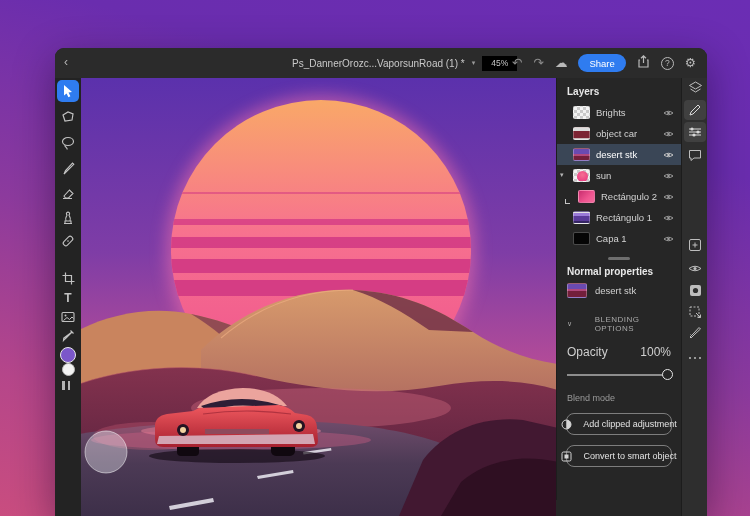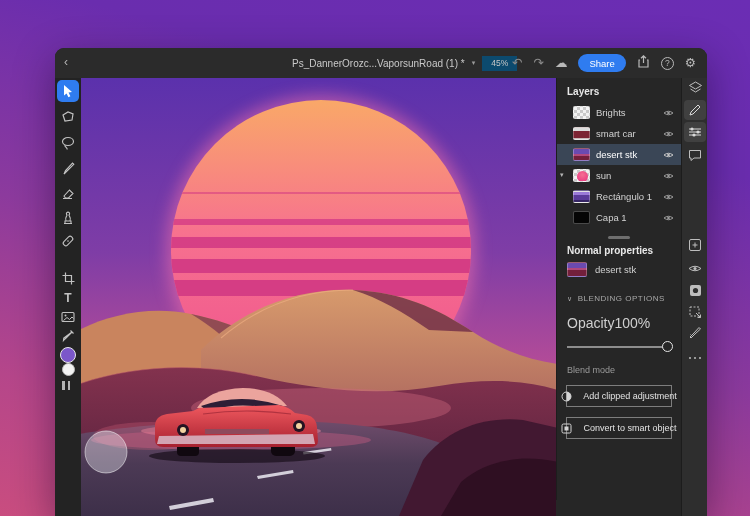--- a/index.html
+++ b/index.html
@@ -8,21 +8,21 @@
           background:linear-gradient(195deg,#6b2db4 0%,#6a2dae 25%,#8c3a9d 55%,#b5468a 80%,#c94d7f 100%); }
   .window { position:absolute; left:55px; top:48px; width:652px; height:468px;
             background:#262626; border-radius:9px 9px 0 0; overflow:hidden;
             box-shadow:0 12px 40px rgba(20,5,40,.45); }
   
   .topbar { position:absolute; left:0; top:0; right:0; height:30px; background:#2b2b2b; z-index:5; }
   .back-btn { position:absolute; left:9px; top:7px; color:#b5b5b5; font-size:12px; line-height:14px; cursor:default; }
   .title-group { position:absolute; left:237px; top:0; height:30px; display:flex; align-items:center; gap:7px; }
   .doc-title { font-size:10px; color:#c9c9c9; white-space:nowrap; }
   .title-caret { font-size:7px; color:#9a9a9a; }
-  .zoom-badge { background:#0c4a6e; color:#c6c6c6; font-size:8.5px; padding:2.5px 9px; border-radius:0; }
+  .zoom-badge { background:#000000; color:#c6c6c6; font-size:8.5px; padding:2.5px 9px; border-radius:0; }
   .topbar-right { position:absolute; right:11px; top:0; height:30px; display:flex; align-items:center; gap:11px; }
   .tb-icon { color:#b9b9b9; font-size:12.5px; line-height:1; }
   .tb-icon.dim { color:#8b8b8b; }
   .share-btn { background:#2f7cf0; color:#fff; font-size:9.5px; padding:3.5px 11px; border-radius:11px; }
   .help-icon { width:13px; height:13px; border:1.2px solid #b9b9b9; border-radius:50%; color:#b9b9b9;
                font-size:8.5px; display:flex; align-items:center; justify-content:center; }
   
   .toolbar { position:absolute; left:0; top:30px; bottom:0; width:26px; background:#232323; z-index:4; }
   .tool { position:absolute; left:2px; width:22px; height:22px; display:flex; align-items:center; justify-content:center; }
   .tool.selected { background:#2f7cf0; border-radius:5px; }
@@ -58,34 +58,34 @@
   .t-vapsun { background:linear-gradient(180deg,#e9e9e9 0 4px,#161616 4px);}
   .t-vapsun i { position:absolute; left:0; right:0; height:1px; background:#cfcfcf; }
   .t-rect1 { background:linear-gradient(180deg,#e2e2e2 0 1px,#9a7ad8 1px 4px,#5a3a9a 4px 9px,#352564 9px 12px,#e2e2e2 12px); }
   .t-capa { background:#050505; }
   .lname { flex:1; font-size:9.5px; white-space:nowrap; overflow:hidden; }
   .layer-row.selected .lname { color:#fff; }
   .eye { flex:none; display:flex; }
   .drag-handle { width:22px; height:3px; background:#6e6e6e; border-radius:2px; margin:8px auto 3px; }
   .prop-layer { display:flex; align-items:center; gap:8px; margin:6px 10px 0; }
   .prop-thumb { width:20px; height:15px; }
-  .sec-head { display:flex; align-items:center; gap:5px; margin:17px 10px 0; font-size:8px;
+  .sec-head { display:flex; align-items:center; gap:22px; margin:17px 10px 0; font-size:8px;
               letter-spacing:.5px; color:#a8a8a8; }
   .sec-caret { font-size:7px; }
-  .opacity-row { display:flex; margin:12px 10px 0; font-size:14px; color:#cfcfcf; }
+  .opacity-row { display:flex; justify-content:space-between; margin:12px 10px 0; font-size:12px; color:#cfcfcf; }
   .slider { position:relative; margin:10px 12px 0 10px; height:12px; }
   .slider .track { position:absolute; left:0; right:0; top:5px; height:1.5px; background:#8d8d8d; }
   .slider .knob { position:absolute; right:-4px; top:0; width:11px; height:11px; border:1.5px solid #e6e6e6;
                   border-radius:50%; background:#262626; }
   .bm-label { margin:12px 10px 0; font-size:9px; color:#9a9a9a; }
   .select-box { display:flex; align-items:center; justify-content:space-between; margin:5px 10px 0;
                 height:22px; background:#3a3a3a; border-radius:4px; padding:0 8px; font-size:9.5px; color:#e3e3e3; }
   .select-caret { font-size:7px; color:#aaa; }
   .pbtn { display:flex; align-items:center; justify-content:center; gap:11px; margin:10px 9px 0; height:22px;
-          border:1px solid #7d7d7d; border-radius:0; font-size:9px; color:#e3e3e3; white-space:nowrap; }
+          border:1px solid #7d7d7d; border-radius:8px; font-size:9px; color:#e3e3e3; white-space:nowrap; }
   .pbtn svg { flex:none; }
   
   .rail { position:absolute; right:0; top:30px; bottom:0; width:26px; background:#2e2e2e;
           border-left:1px solid #1c1c1c; z-index:4; }
   .rail-icon { position:absolute; left:2px; width:22px; height:20px; display:flex; align-items:center; justify-content:center; }
   .rail-icon.active { background:#404040; border-radius:4px; }
   .dots { display:flex; gap:2.5px; }
   .dots i { width:2.5px; height:2.5px; border-radius:50%; background:#bdbdbd; }
 </style>
 </head>
@@ -281,21 +281,21 @@
         <span class="lname">Brights</span>
         <span class="eye">
             <svg width="11" height="8" viewBox="0 0 11 8">
               <path d="M1,4 Q5.5,0.5 10,4 Q5.5,7.5 1,4 Z" stroke="#9a9a9a" fill="none"></path>
               <circle cx="5.5" cy="4" r="1.3" fill="#9a9a9a"></circle>
             </svg>
           </span>
       </div>
       <div class="layer-row">
         <span class="thumb t-cubancar"></span>
-        <span class="lname">smart car</span>
+        <span class="lname">object car</span>
         <span class="eye">
             <svg width="11" height="8" viewBox="0 0 11 8">
               <path d="M1,4 Q5.5,0.5 10,4 Q5.5,7.5 1,4 Z" stroke="#9a9a9a" fill="none"></path>
               <circle cx="5.5" cy="4" r="1.3" fill="#9a9a9a"></circle>
             </svg>
           </span>
       </div>
       <div class="layer-row selected">
         <span class="thumb t-desert"></span>
         <span class="lname">desert stk</span>
@@ -305,20 +305,31 @@
               <circle cx="5.5" cy="4" r="1.3" fill="#c5c5c5"></circle>
             </svg>
           </span>
       </div>
       <div class="layer-row">
         <span class="expander">▾</span>
         <span class="thumb t-sun">
             <i class="sun-dot"></i>
           </span>
         <span class="lname">sun</span>
+        <span class="eye">
+            <svg width="11" height="8" viewBox="0 0 11 8">
+              <path d="M1,4 Q5.5,0.5 10,4 Q5.5,7.5 1,4 Z" stroke="#9a9a9a" fill="none"></path>
+              <circle cx="5.5" cy="4" r="1.3" fill="#9a9a9a"></circle>
+            </svg>
+          </span>
+      </div>
+      <div class="layer-row indent">
+        <span class="clip-mark"></span>
+        <span class="thumb t-rect2"></span>
+        <span class="lname">Rectángulo 2</span>
         <span class="eye">
             <svg width="11" height="8" viewBox="0 0 11 8">
               <path d="M1,4 Q5.5,0.5 10,4 Q5.5,7.5 1,4 Z" stroke="#9a9a9a" fill="none"></path>
               <circle cx="5.5" cy="4" r="1.3" fill="#9a9a9a"></circle>
             </svg>
           </span>
       </div>
       <div class="layer-row">
         <span class="thumb t-rect1"></span>
         <span class="lname">Rectángulo 1</span>

